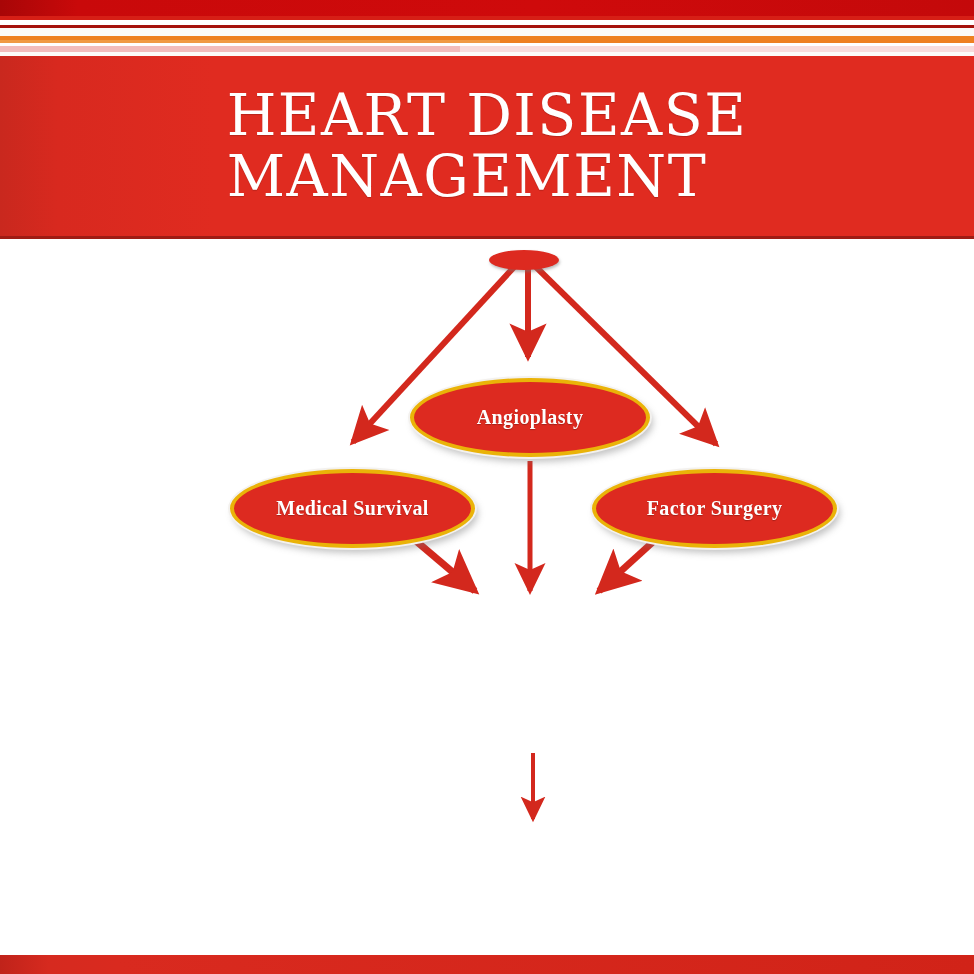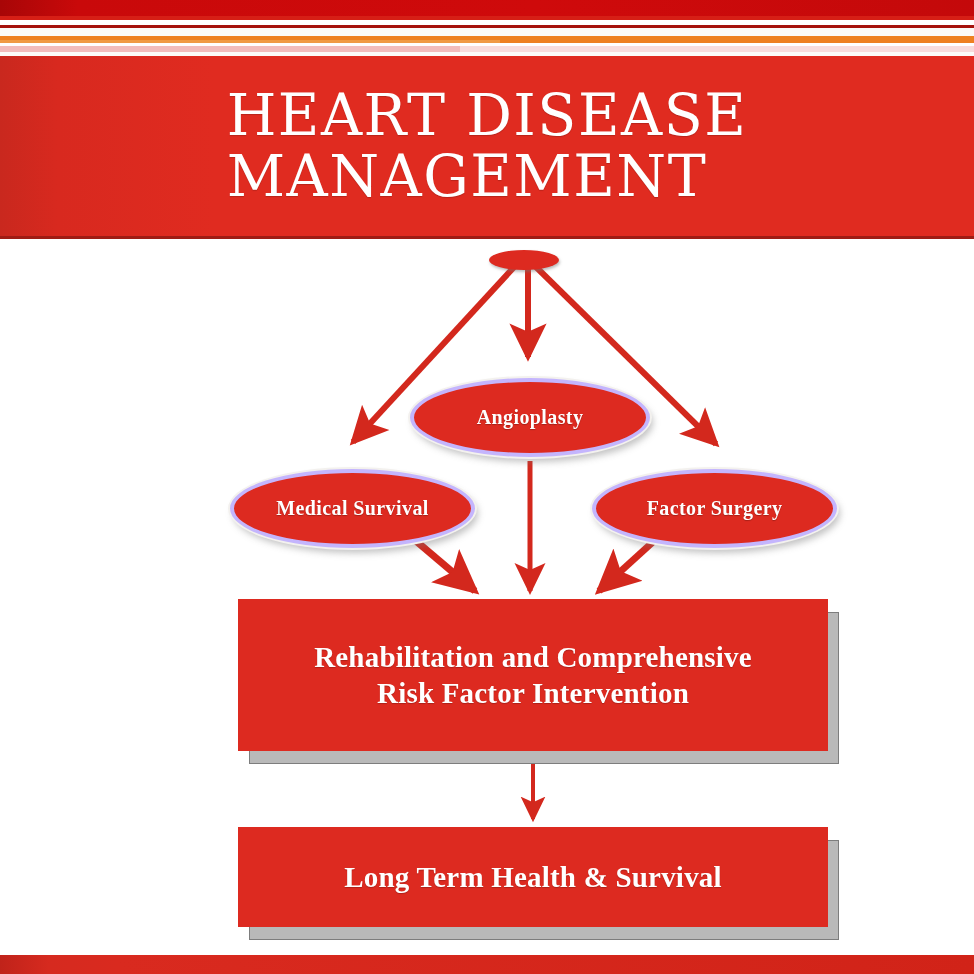--- a/index.html
+++ b/index.html
@@ -76,21 +76,21 @@
     display: flex;
     align-items: center;
     justify-content: center;
     text-align: center;
     color: #ffffff;
   }
 
   .ellipse-node {
     background: #dd2a20;
     border-radius: 50%;
-    border: 4px solid #c4b5fd;
+    border: 4px solid #eab308;
     box-shadow: 0 0 0 2px #f3f1ee, 3px 5px 7px rgba(120,120,120,0.45);
     font-size: 20px;
     font-family: "Liberation Serif", "DejaVu Serif", serif;
     font-weight: 700;
     letter-spacing: 0.4px;
     text-shadow: 0 1px 1px rgba(0,0,0,0.25);
   }
 
   #node-root {
     left: 489px;
@@ -248,30 +248,17 @@
   </div>
 
   <div class="node ellipse-node" id="node-medical">
     <span>Medical Survival</span>
   </div>
 
   <div class="node ellipse-node" id="node-bypass">
     <span>Factor Surgery</span>
   </div>
 
-  <div class="box-wrap" id="box-rehab">
-    <div class="box-shadow-plate"></div>
-    <div class="box-face">
-      <div class="box-label">Rehabilitation and Comprehensive
-Risk Factor Intervention</div>
-    </div>
-  </div>
-
-  <div class="box-wrap" id="box-longterm">
-    <div class="box-shadow-plate"></div>
-    <div class="box-face">
-      <div class="box-label">Long Term Health &amp; Survival</div>
-    </div>
-  </div>
+
 
 </div>
 
 <div id="footer-band"></div>
 
 </body></html>

